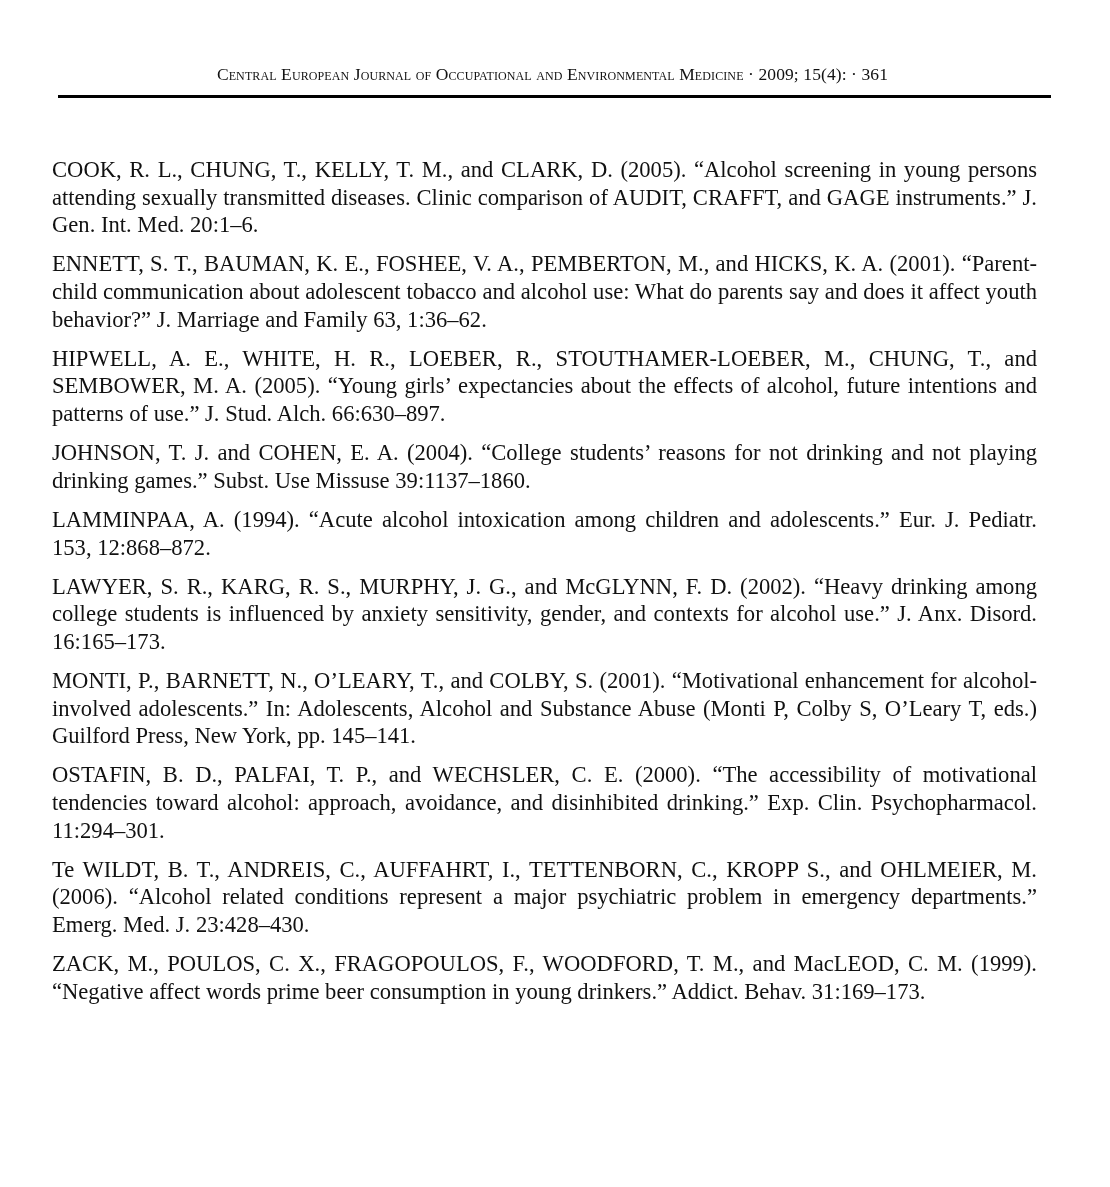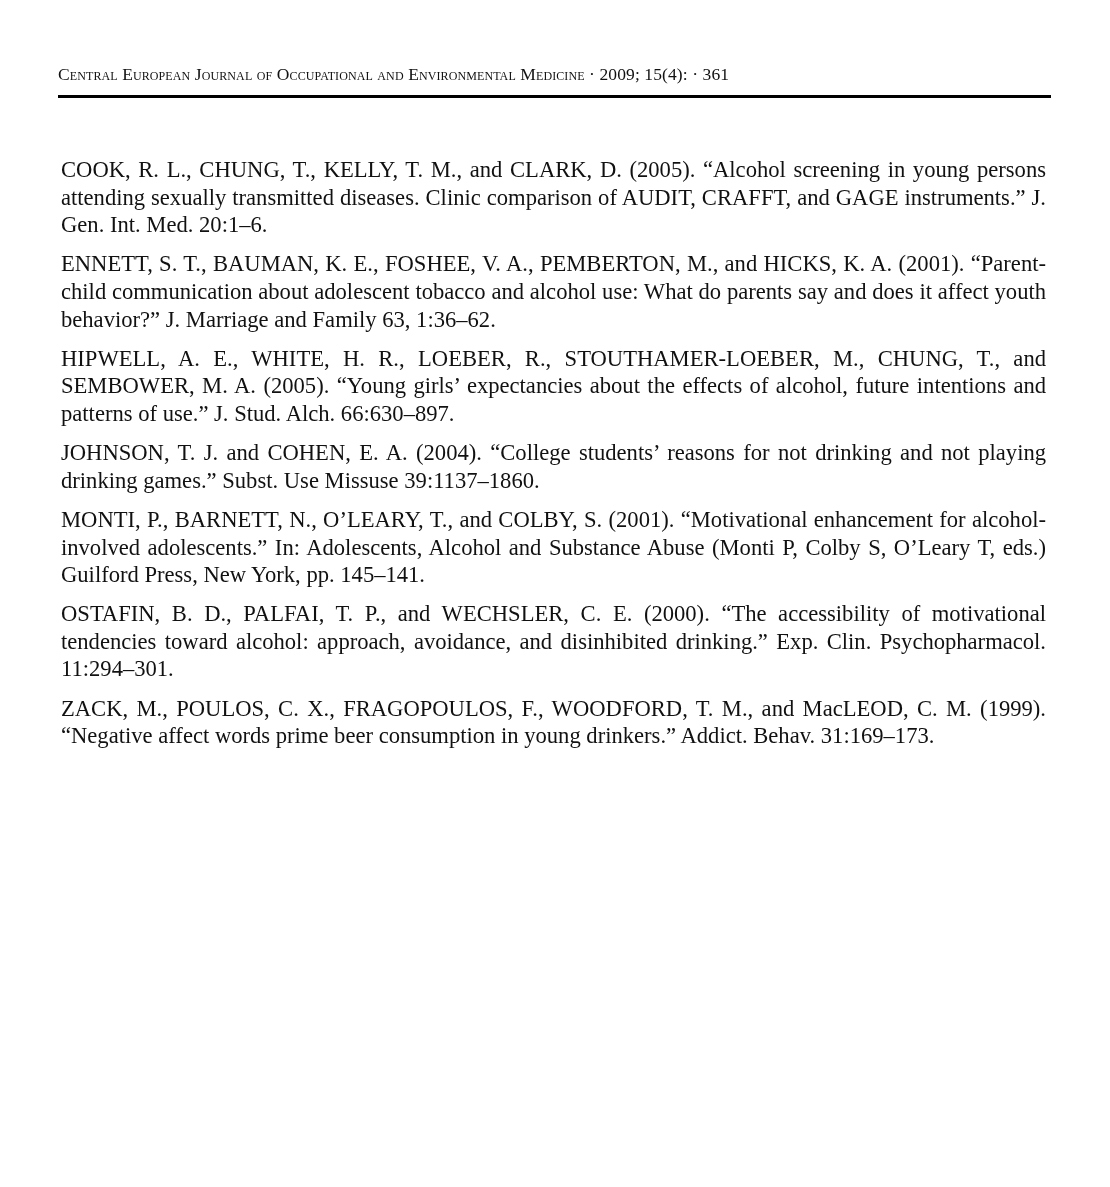--- a/index.html
+++ b/index.html
@@ -1,34 +1,37 @@
 <!DOCTYPE html>
 <html><head>
 <meta charset="utf-8">
 <style>
   html, body { margin: 0; padding: 0; background: #ffffff; }
   body { width: 1110px; height: 1187px; position: relative; overflow: hidden;
          font-family: "Liberation Serif", "DejaVu Serif", serif; color: #111; }
-  .header { position: absolute; left: 58px; top: 62px; width: 989px; text-align: left;
+  .header { position: absolute; left: 58px; top: 62px; width: 989px; text-align: center;
             font-size: 17.5px; line-height: 24px; letter-spacing: 0.1px; white-space: nowrap; }
   .sc { font-variant: small-caps; }
   .rule { position: absolute; left: 58px; top: 95px; width: 993px; height: 3px; background: #000; }
-  .refs { position: absolute; left: 61px; top: 156px; width: 985px; }
+  .refs { position: absolute; left: 52px; top: 156px; width: 985px; }
   .ref { font-size: 22.6px; line-height: 27.6px; text-align: justify; margin: 0 0 11.6px 0;
          hyphens: none; }
 </style>
 </head>
 <body>
 
 <div class="header">
   <span class="sc">Central European Journal of Occupational and Environmental Medicine</span><span> · 2009; 15(4): · 361</span>
 </div>
 <div class="rule"></div>
 
 <div class="refs">
   <p class="ref">COOK, R. L., CHUNG, T., KELLY, T. M., and CLARK, D. (2005). “Alcohol screening in young persons attending sexually transmitted diseases. Clinic comparison of AUDIT, CRAFFT, and GAGE instruments.” J. Gen. Int. Med. 20:1–6.</p>
   <p class="ref">ENNETT, S. T., BAUMAN, K. E., FOSHEE, V. A., PEMBERTON, M., and HICKS, K. A. (2001). “Parent-child communication about adolescent tobacco and alcohol use: What do parents say and does it affect youth behavior?” J. Marriage and Family 63, 1:36–62.</p>
   <p class="ref">HIPWELL, A. E., WHITE, H. R., LOEBER, R., STOUTHAMER-LOEBER, M., CHUNG, T., and SEMBOWER, M. A. (2005). “Young girls’ expectancies about the effects of alcohol, future intentions and patterns of use.” J. Stud. Alch. 66:630–897.</p>
   <p class="ref">JOHNSON, T. J. and COHEN, E. A. (2004). “College students’ reasons for not drinking and not playing drinking games.” Subst. Use Missuse 39:1137–1860.</p>
+  <p class="ref">LAMMINPAA, A. (1994). “Acute alcohol intoxication among children and adolescents.” Eur. J. Pediatr. 153, 12:868–872.</p>
+  <p class="ref">LAWYER, S. R., KARG, R. S., MURPHY, J. G., and McGLYNN, F. D. (2002). “Heavy drinking among college students is influenced by anxiety sensitivity, gender, and contexts for alcohol use.” J. Anx. Disord. 16:165–173.</p>
   <p class="ref">MONTI, P., BARNETT, N., O’LEARY, T., and COLBY, S. (2001). “Motivational enhancement for alcohol-involved adolescents.” In: Adolescents, Alcohol and Substance Abuse (Monti P, Colby S, O’Leary T, eds.) Guilford Press, New York, pp. 145–141.</p>
   <p class="ref">OSTAFIN, B. D., PALFAI, T. P., and WECHSLER, C. E. (2000). “The accessibility of motivational tendencies toward alcohol: approach, avoidance, and disinhibited drinking.” Exp. Clin. Psychopharmacol. 11:294–301.</p>
+  <p class="ref">Te WILDT, B. T., ANDREIS, C., AUFFAHRT, I., TETTENBORN, C., KROPP S., and OHLMEIER, M. (2006). “Alcohol related conditions represent a major psychiatric problem in emergency departments.” Emerg. Med. J. 23:428–430.</p>
   <p class="ref">ZACK, M., POULOS, C. X., FRAGOPOULOS, F., WOODFORD, T. M., and MacLEOD, C. M. (1999). “Negative affect words prime beer consumption in young drinkers.” Addict. Behav. 31:169–173.</p>
 </div>
 
 </body></html>

